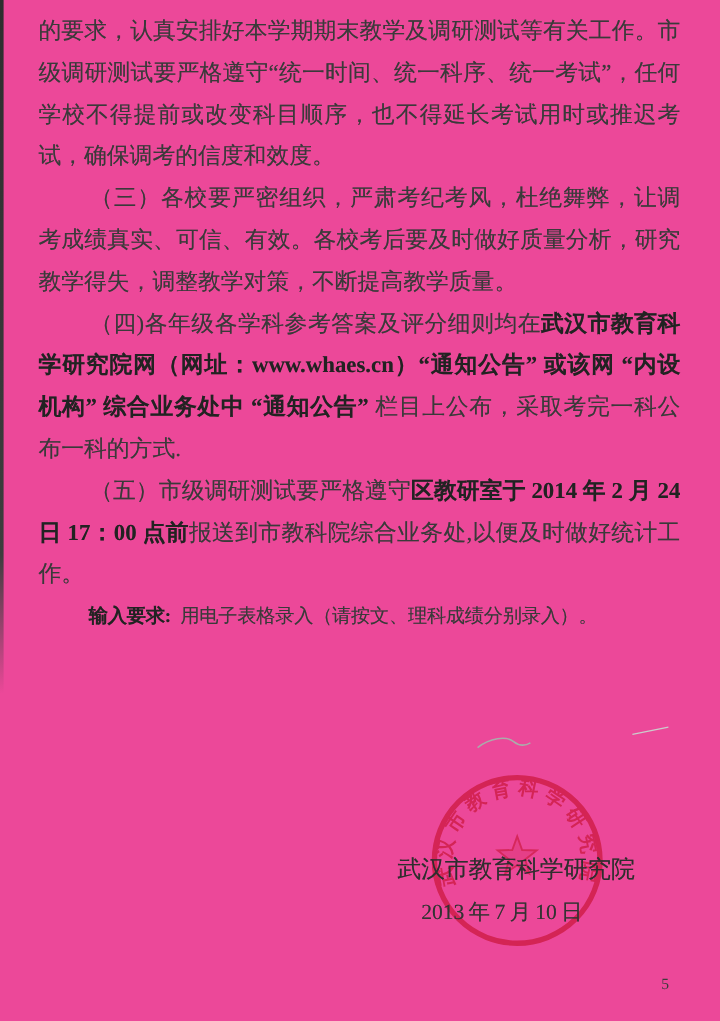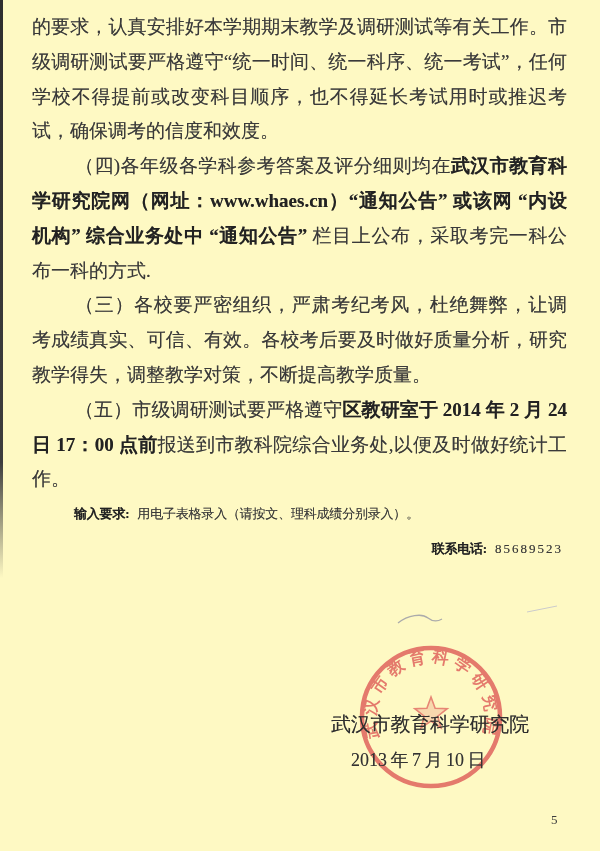--- a/index.html
+++ b/index.html
@@ -1,39 +1,39 @@
 <!DOCTYPE html>
 <html><head>
 <meta charset="utf-8">
 <style>
   html,body { margin:0; padding:0; background:#e9e9e9; }
   .doc {
     position:relative;
     width:600px; height:851px;
-    background:#fef9c3;
+    background:#ec4899;
     overflow:hidden;
     font-family:"Liberation Serif","DejaVu Serif",serif;
   }
   
   .edge-line {
     position:absolute; left:0; top:0; width:3px; height:578px;
     background:linear-gradient(180deg,#2e2e2e 0%,#3d3d3d 80%,rgba(61,61,61,0) 100%);
   }
   .content {
     position:absolute; left:32px; top:10px; width:535px;
     color:#3a3a3a;
     font-size:19px; line-height:34.8px;
     text-align:justify;
     text-shadow:0 0 0.4px rgba(58,58,58,0.55);
   }
   .para { margin:0; }
   .ind { text-indent:43px; }
   .b { font-weight:bold; color:#222222; }
   .contact { margin-left:42px; }
-  .cline { margin:0; white-space:nowrap; font-size:13px; letter-spacing:-0.2px; line-height:34.8px; }
+  .cline { margin:0; white-space:nowrap; font-size:16px; letter-spacing:-0.2px; line-height:34.8px; }
   .cline .val { margin-left:8px; }
   .latin { letter-spacing:2px; }
   .row { display:flex; }
   .row .pair:last-child { margin-left:auto; padding-right:4px; }
   .stamp {
     position:absolute; left:356px; top:642px; width:150px; height:150px;
     opacity:0.88; mix-blend-mode:multiply;
   }
   .stamp text { font-family:"Liberation Serif","DejaVu Serif",serif; font-weight:bold; }
   .sign-org {
@@ -56,32 +56,31 @@
 <body>
 
 <div class="doc">
 
   <div class="edge-line"></div>
 
   <div class="content">
 
     <p class="para"><span class="seg">的要求，认真安排好本学期期末教学及调研测试等有关工作。市级调研测试要严格遵守“统一时间、统一科序、统一考试”，任何学校不得提前或改变科目顺序，也不得延长考试用时或推迟考试，确保调考的信度和效度。</span></p>
 
+    <p class="para ind"><span class="seg">（三）各校要严密组织，严肃考纪考风，杜绝舞弊，让调考成绩真实、可信、有效。各校考后要及时做好质量分析，研究教学得失，调整教学对策，不断提高教学质量。</span></p>
+
     <p class="para ind"><span class="seg">（四)各年级各学科参考答案及评分细则均在</span><span class="seg b">武汉市教育科学研究院网（网址：www.whaes.cn）“通知公告” 或该网 “内设机构” 综合业务处中 “通知公告”</span><span class="seg"> 栏目上公布，采取考完一科公布一科的方式.</span></p>
-
-    <p class="para ind"><span class="seg">（三）各校要严密组织，严肃考纪考风，杜绝舞弊，让调考成绩真实、可信、有效。各校考后要及时做好质量分析，研究教学得失，调整教学对策，不断提高教学质量。</span></p>
 
     <p class="para ind"><span class="seg">（五）市级调研测试要严格遵守</span><span class="seg b">区教研室于 2014 年 2 月 24 日 17：00 点前</span><span class="seg">报送到市教科院综合业务处,以便及时做好统计工作。</span></p>
 
     <div class="contact">
       <p class="cline"><span class="b">输入要求:</span><span class="val">用电子表格录入（请按文、理科成绩分别录入）。</span></p>
 
 
       <p class="cline row">
-        <span class="pair"><span class="b">联系电话:</span><span class="val latin">85689523</span></span>
       </p>
     </div>
   </div>
 
   <svg class="stamp" viewBox="0 0 150 150">
     <circle cx="75" cy="75" r="69" fill="none" stroke="#e26b7d" stroke-width="4.5"></circle>
     <path id="sealArc" d="M 27.4 102.5 A 55 55 0 1 1 122.6 102.5" fill="none"></path>
     <text font-size="16.5" fill="#e26b7d" letter-spacing="5"><textPath href="#sealArc" startOffset="8">武汉市教育科学研究院</textPath></text>
     <polygon points="75,55 79.1,66.3 91.2,66.7 81.7,74.2 85,85.8 75,79 65,85.8 68.3,74.2 58.8,66.7 70.9,66.3" fill="rgba(231,121,136,0.28)" stroke="#e5798a" stroke-width="1.6"></polygon>
   </svg>

